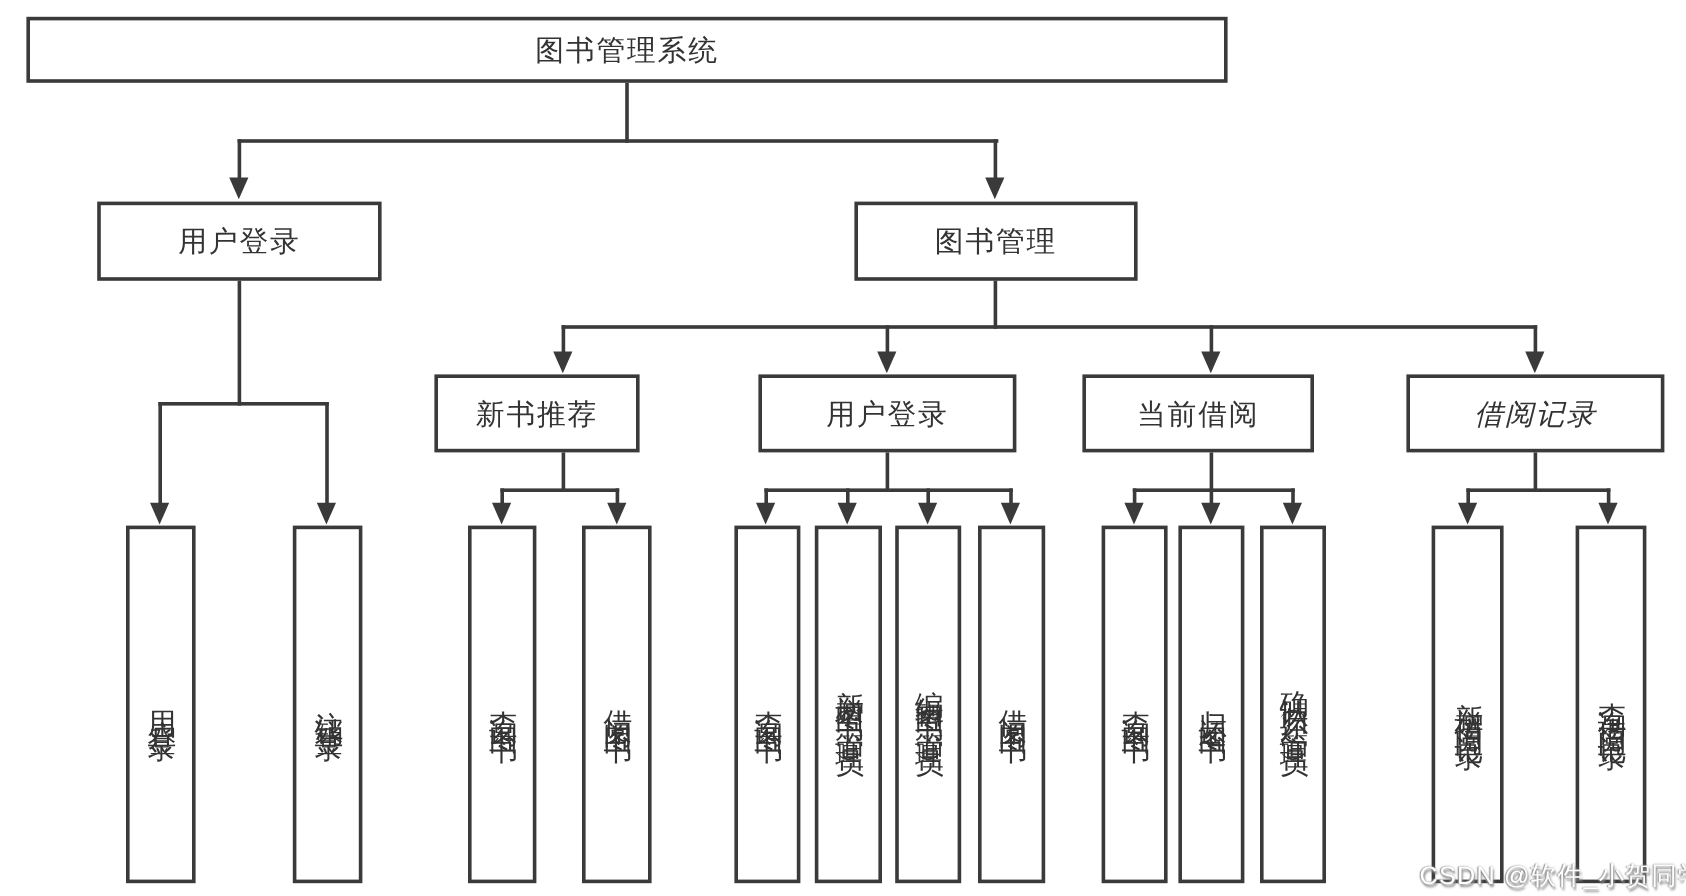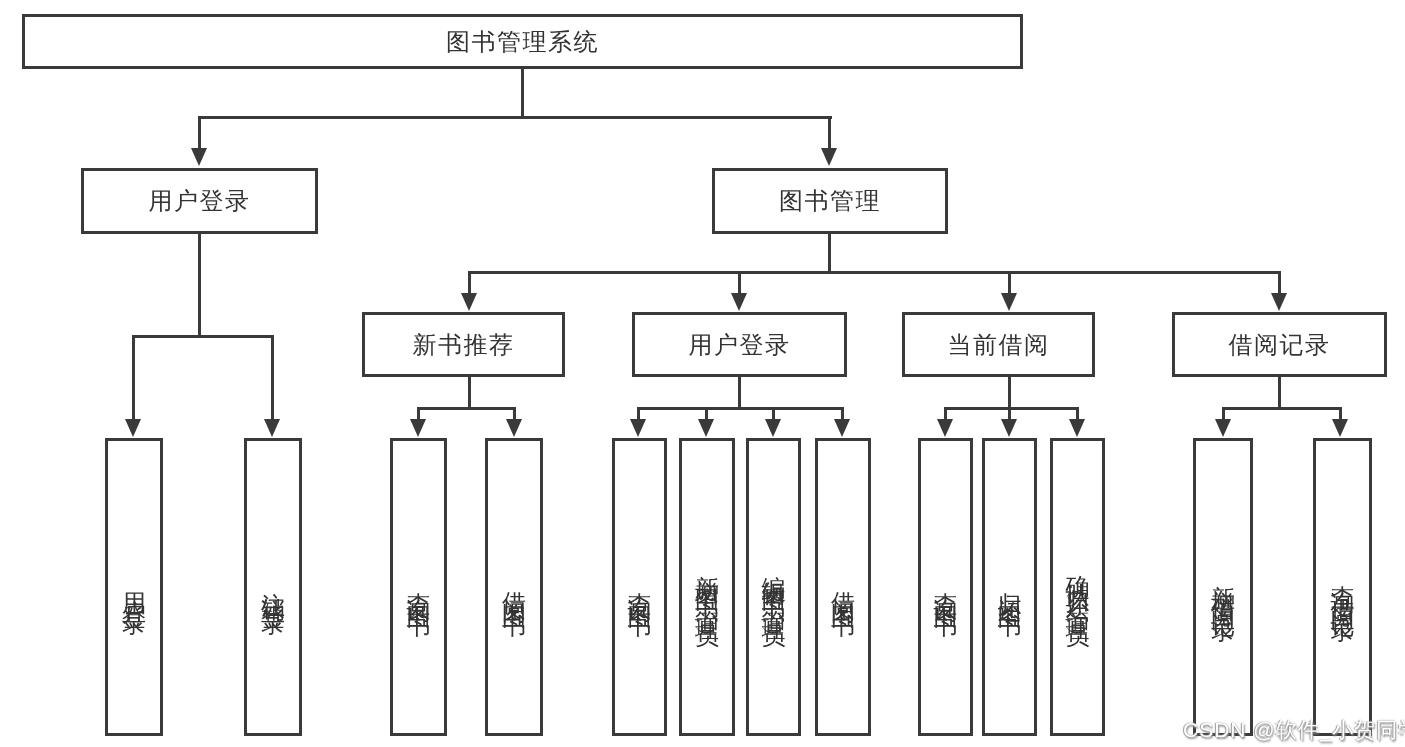--- a/index.html
+++ b/index.html
@@ -93,30 +93,30 @@
   <div class="hline" style="left:468px;top:271px;width:813px;"></div>
   <div class="vline" style="left:468px;top:271px;height:26px;"></div>
   <div class="arrow" style="left:461px;top:293px;"></div>
   <div class="vline" style="left:738px;top:271px;height:26px;"></div>
   <div class="arrow" style="left:731px;top:293px;"></div>
   <div class="vline" style="left:1008px;top:271px;height:26px;"></div>
   <div class="arrow" style="left:1001px;top:293px;"></div>
   <div class="vline" style="left:1278px;top:271px;height:26px;"></div>
   <div class="arrow" style="left:1271px;top:293px;"></div>
 
-  <div class="box" style="left:362px;top:312px;width:203px;height:65px;">
+  <div class="box" style="left:362px;top:312px;width:171px;height:65px;">
     <span>新书推荐</span>
   </div>
   <div class="box" style="left:632px;top:312px;width:215px;height:65px;">
     <span>用户登录</span>
   </div>
   <div class="box" style="left:902px;top:312px;width:193px;height:65px;">
     <span>当前借阅</span>
   </div>
-  <div class="box" style="left:1172px;top:312px;width:215px;height:65px;">
+  <div class="box" style="left:1172px;top:312px;width:215px;height:65px;font-style:italic;">
     <span>借阅记录</span>
   </div>
 
   <div class="vline" style="left:468px;top:377px;height:33px;"></div>
   <div class="hline" style="left:417px;top:407px;width:99px;"></div>
   <div class="vline" style="left:417px;top:407px;height:16px;"></div>
   <div class="arrow" style="left:410px;top:419px;"></div>
   <div class="vline" style="left:513px;top:407px;height:16px;"></div>
   <div class="arrow" style="left:506px;top:419px;"></div>
 

